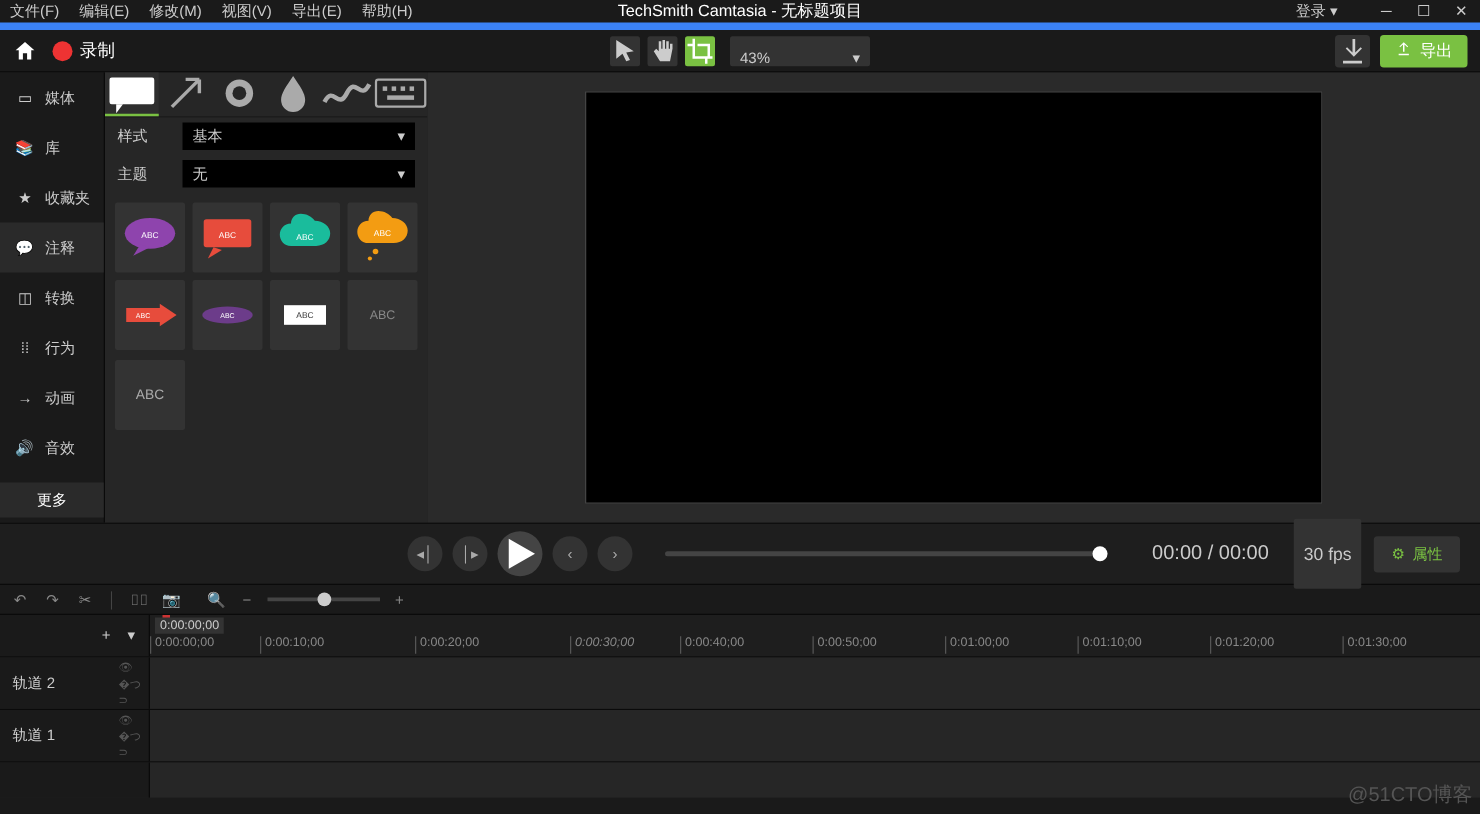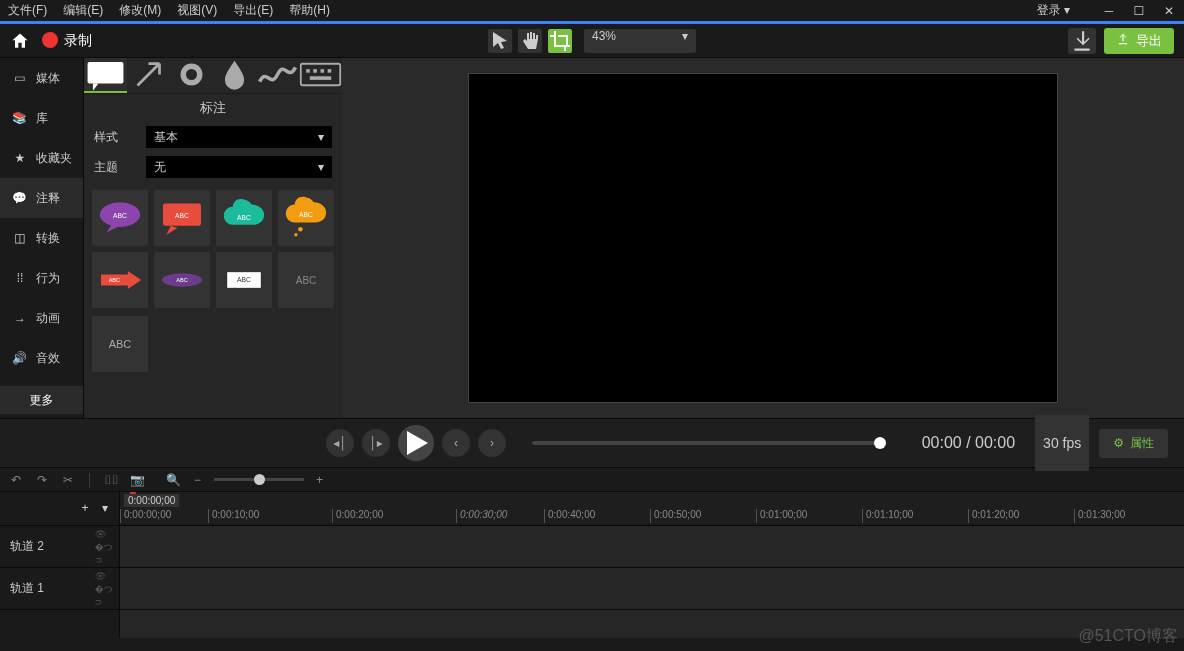--- a/index.html
+++ b/index.html
@@ -1,29 +1,29 @@
 <!DOCTYPE html>
 <html><head>
 <meta charset="utf-8">
 <style>
 * { margin:0; padding:0; box-sizing:border-box; font-family:"Microsoft YaHei",Arial,sans-serif; }
 body { background:#1a1a1a; color:#e0e0e0; font-size:12px; width:1184px; height:651px; overflow:hidden; position:relative; }
-.menubar { height:24px; background:#1a1a1a; display:flex; align-items:center; padding:0 8px; border-bottom:3px solid #3b82f6; }
+.menubar { height:24px; background:#1a1a1a; display:flex; align-items:center; padding:0 8px; border-bottom:6px solid #3b82f6; }
 .menubar .menu-item { color:#ccc; margin-right:16px; cursor:pointer; font-size:12px; }
 .menubar .title { position:absolute; left:50%; transform:translateX(-50%); color:#fff; font-size:13px; }
 .menubar .right { margin-left:auto; display:flex; align-items:center; gap:16px; }
 .menubar .winbtn { width:14px; height:14px; display:flex; align-items:center; justify-content:center; color:#ccc; cursor:pointer; }
 .toolbar { height:34px; background:#1a1a1a; display:flex; align-items:center; padding:0 10px; border-bottom:1px solid #0a0a0a; }
 .home-btn { width:20px; height:20px; color:#fff; cursor:pointer; margin-right:12px; }
-.record-btn { display:flex; align-items:flex-start; cursor:pointer; color:#fff; font-size:14px; gap:6px; }
+.record-btn { display:flex; align-items:center; cursor:pointer; color:#fff; font-size:14px; gap:6px; }
 .record-dot { width:16px; height:16px; border-radius:50%; background:#e33; }
 .tool-center { position:absolute; left:50%; transform:translateX(-50%); display:flex; align-items:center; gap:6px; }
 .tool-btn { width:24px; height:24px; background:#333; display:flex; align-items:center; justify-content:center; cursor:pointer; color:#ccc; border-radius:2px; }
 .tool-btn.active { background:#7ac142; color:#fff; }
-.zoom-sel { background:#333; color:#ccc; height:24px; width:112px; display:flex; align-items:flex-start; padding:0 8px; justify-content:space-between; cursor:pointer; border-radius:2px; margin-left:6px; }
+.zoom-sel { background:#333; color:#ccc; height:24px; width:112px; display:flex; align-items:flex-end; padding:0 8px; justify-content:space-between; cursor:pointer; border-radius:2px; margin-left:6px; }
 .toolbar .right { margin-left:auto; display:flex; gap:8px; }
 .dl-btn { width:28px; height:26px; background:#333; display:flex; align-items:center; justify-content:center; cursor:pointer; color:#ccc; border-radius:3px; }
 .export-btn { height:26px; background:#7ac142; color:#fff; display:flex; align-items:center; padding:0 12px; gap:6px; cursor:pointer; border-radius:3px; font-size:13px; }
 .main { display:flex; height:360px; }
 .sidebar { width:84px; background:#1a1a1a; border-right:1px solid #0a0a0a; }
 .side-item { height:40px; display:flex; align-items:center; padding-left:12px; gap:8px; cursor:pointer; color:#ccc; font-size:12px; }
 .side-item.active { background:#2a2a2a; }
 .side-item .ico { width:16px; height:16px; display:flex; align-items:center; justify-content:center; }
 .side-more { height:28px; background:#2a2a2a; display:flex; align-items:center; justify-content:center; color:#ffffff; cursor:pointer; margin-top:8px; }
 .panel { width:258px; background:#262626; display:flex; flex-direction:column; }
@@ -72,20 +72,21 @@
 </head>
 <body>
 
 <div class="menubar">
   <span class="menu-item">文件(F)</span>
   <span class="menu-item">编辑(E)</span>
   <span class="menu-item">修改(M)</span>
   <span class="menu-item">视图(V)</span>
   <span class="menu-item">导出(E)</span>
   <span class="menu-item">帮助(H)</span>
+  <span class="title">TechSmith Camtasia - 无标题项目</span>
   <div class="right">
     <span class="menu-item">登录 ▾</span>
     <span class="winbtn">─</span>
     <span class="winbtn">☐</span>
     <span class="winbtn">✕</span>
   </div>
 </div>
 
 <div class="toolbar">
   <span class="home-btn"><svg viewBox="0 0 24 24" fill="#fff">
@@ -201,21 +202,20 @@
           <svg width="18" height="12" viewBox="0 0 24 14" fill="#aaa">
             <rect x="1" y="1" width="22" height="12" rx="1" fill="none" stroke="#aaa"></rect>
             <rect x="4" y="4" width="2" height="2"></rect>
             <rect x="8" y="4" width="2" height="2"></rect>
             <rect x="12" y="4" width="2" height="2"></rect>
             <rect x="16" y="4" width="2" height="2"></rect>
             <rect x="6" y="8" width="12" height="2"></rect>
           </svg>
         </div>
     </div>
-    <div class="panel-title">标注</div>
     <div class="panel-row">
       <label>样式</label>
       <div class="panel-sel">
           <span>基本</span>
           <span>▾</span>
         </div>
     </div>
     <div class="panel-row">
       <label>主题</label>
       <div class="panel-sel">

